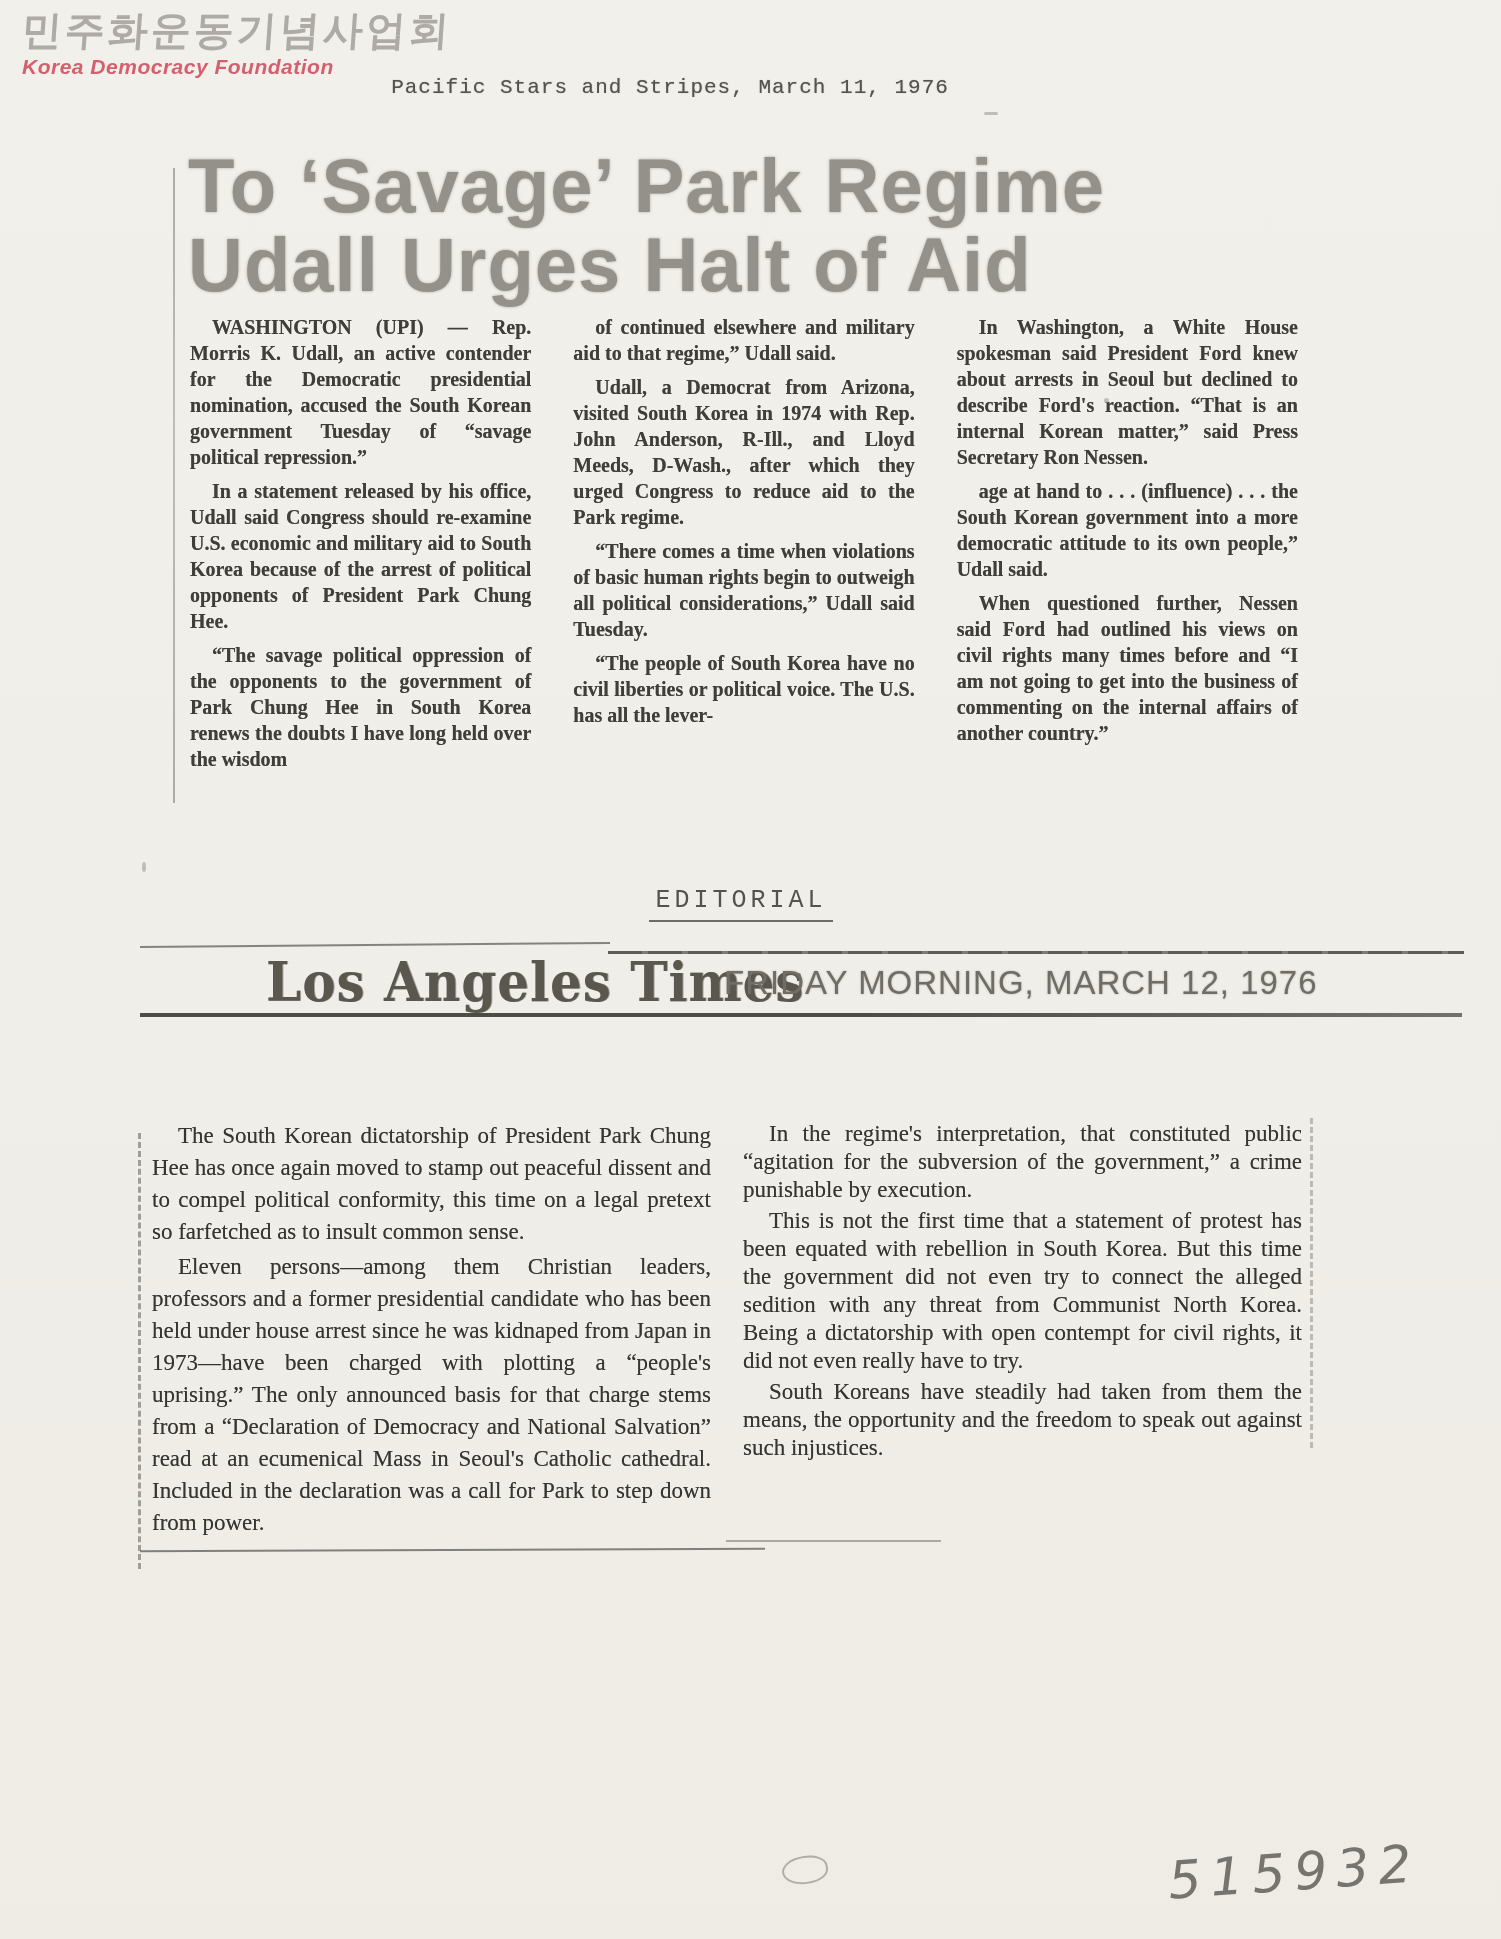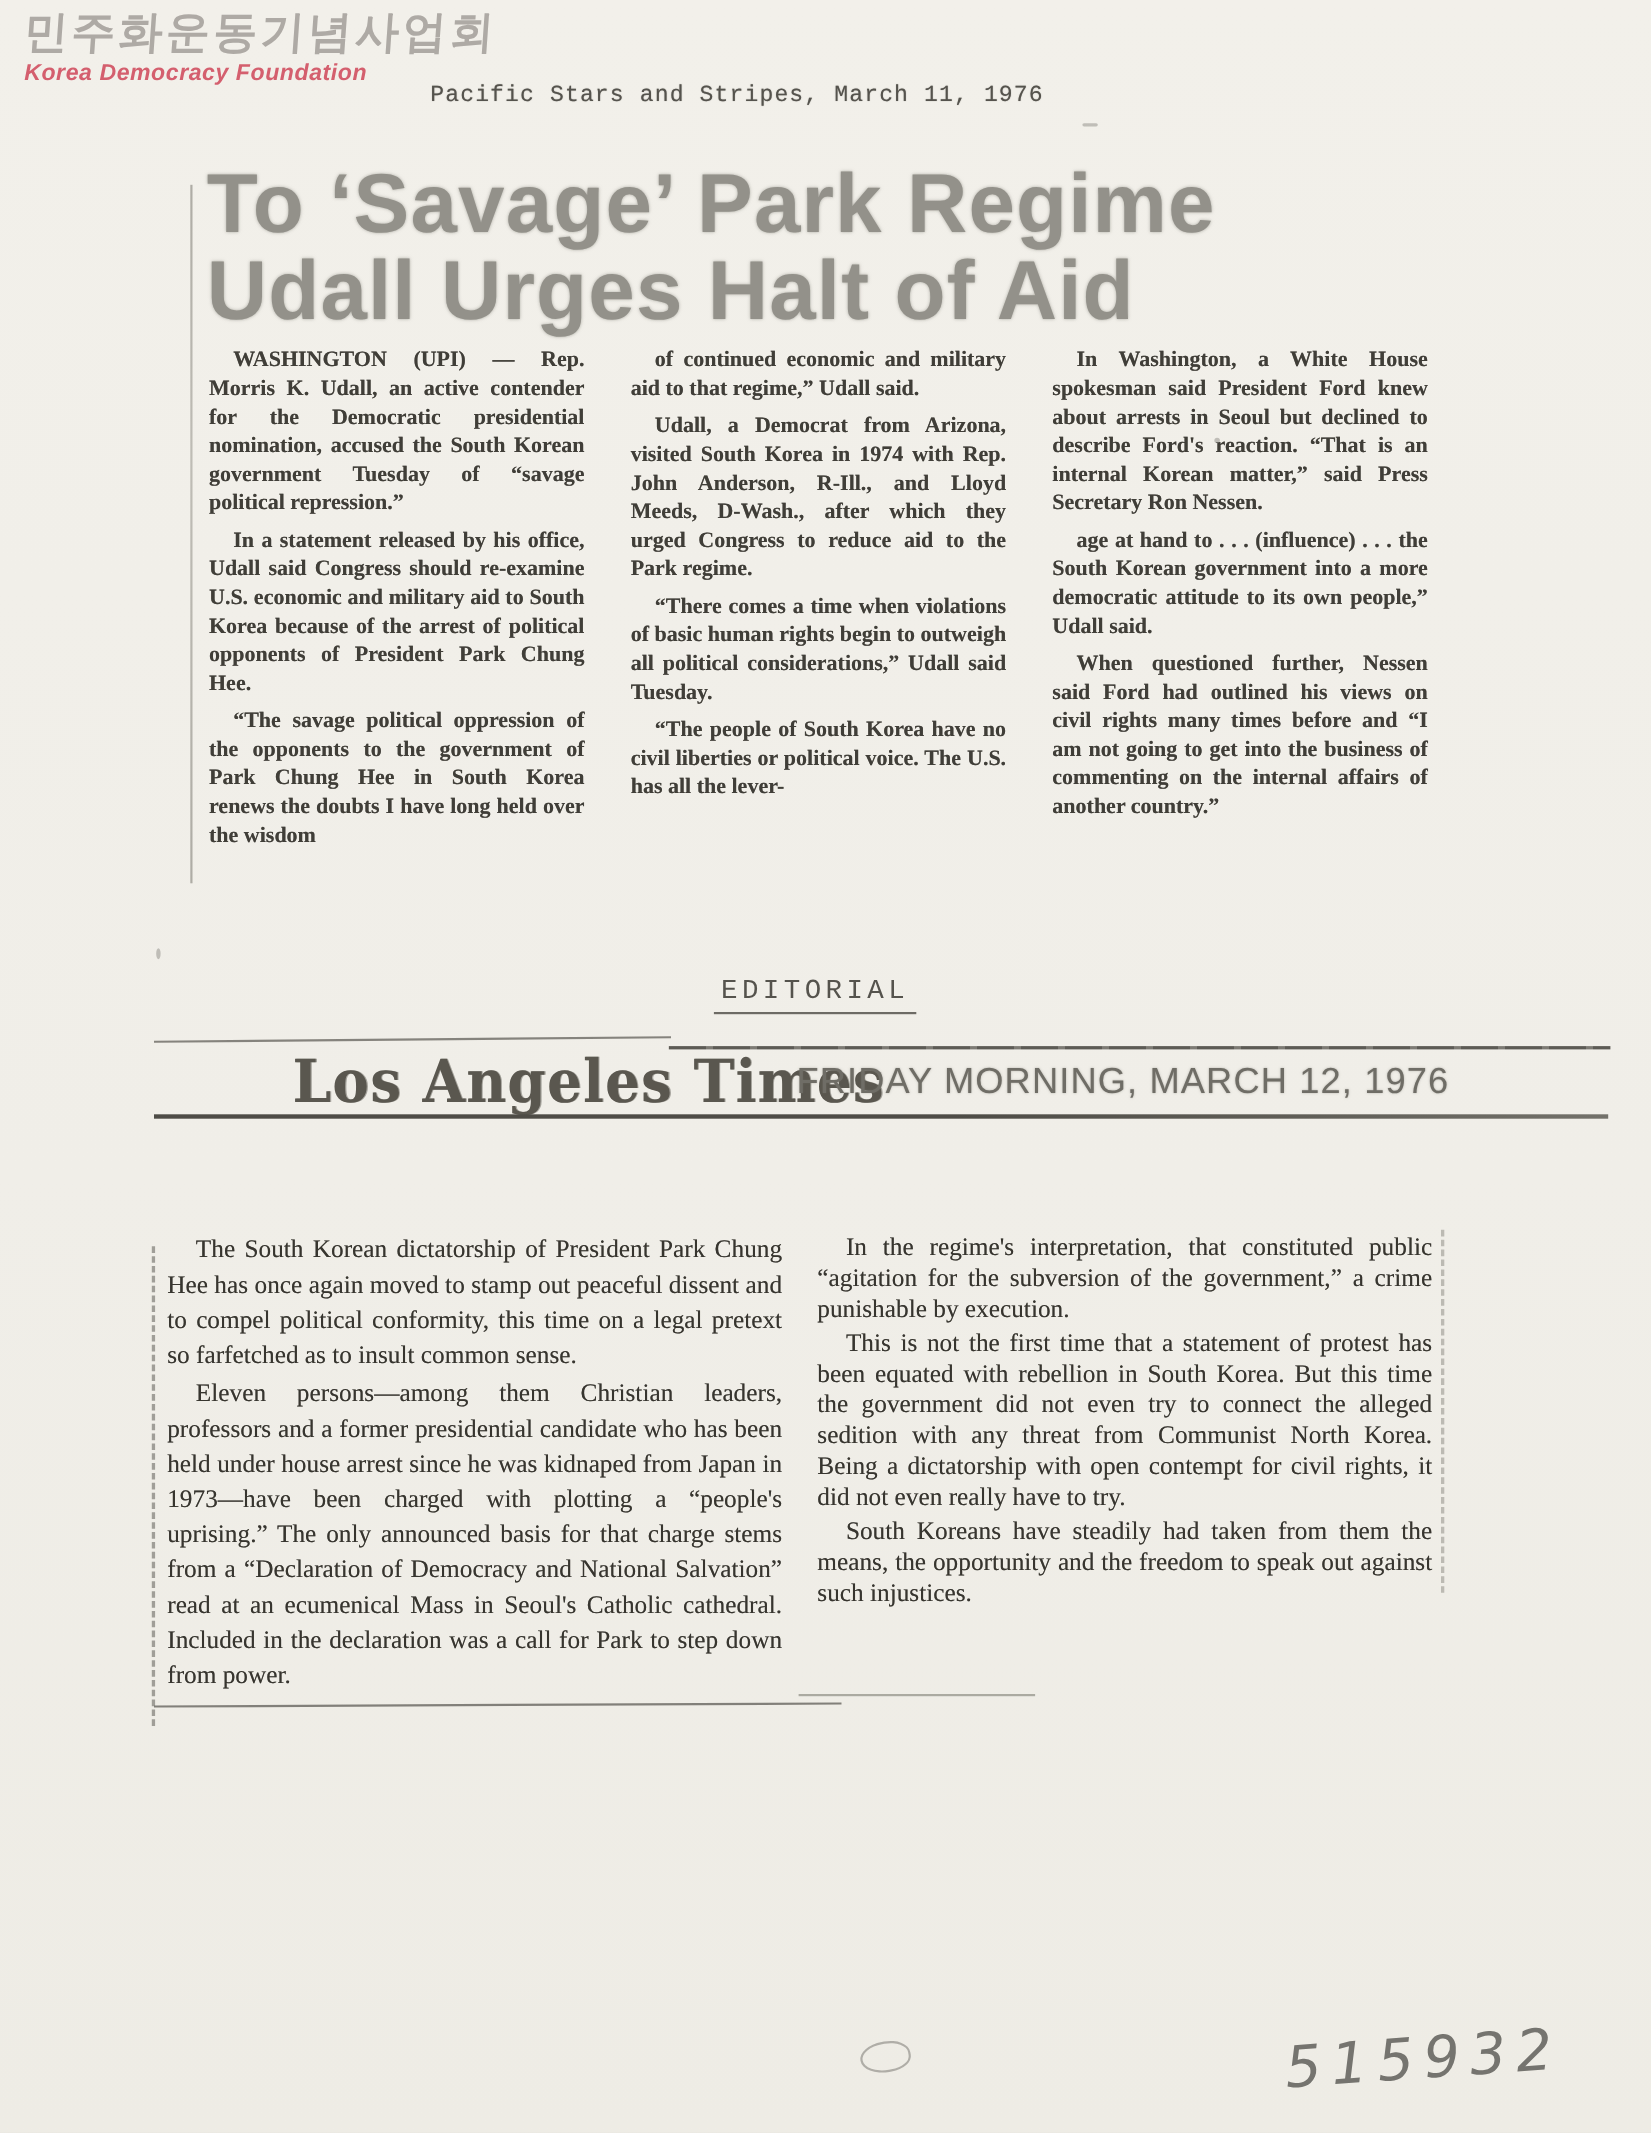--- a/index.html
+++ b/index.html
@@ -123,21 +123,21 @@
     <div>Udall Urges Halt of Aid</div>
   </div>
 
   <div class="a1-columns">
     <div class="a1-col">
       <p>WASHINGTON (UPI) — Rep. Morris K. Udall, an active contender for the Democratic presidential nomination, accused the South Korean government Tuesday of “savage political repression.”</p>
       <p>In a statement released by his office, Udall said Congress should re-examine U.S. economic and military aid to South Korea because of the arrest of political opponents of President Park Chung Hee.</p>
       <p>“The savage political oppression of the opponents to the government of Park Chung Hee in South Korea renews the doubts I have long held over the wisdom</p>
     </div>
     <div class="a1-col">
-      <p>of continued economic and military aid to that regime,” Udall said.</p>
+      <p>of continued elsewhere and military aid to that regime,” Udall said.</p>
       <p>Udall, a Democrat from Arizona, visited South Korea in 1974 with Rep. John Anderson, R-Ill., and Lloyd Meeds, D-Wash., after which they urged Congress to reduce aid to the Park regime.</p>
       <p>“There comes a time when violations of basic human rights begin to outweigh all political considerations,” Udall said Tuesday.</p>
       <p>“The people of South Korea have no civil liberties or political voice. The U.S. has all the lever-</p>
     </div>
     <div class="a1-col">
       <p>In Washington, a White House spokesman said President Ford knew about arrests in Seoul but declined to describe Ford's reaction. “That is an internal Korean matter,” said Press Secretary Ron Nessen.</p>
       <p>age at hand to . . . (influence) . . . the South Korean government into a more democratic attitude to its own people,” Udall said.</p>
       <p>When questioned further, Nessen said Ford had outlined his views on civil rights many times before and “I am not going to get into the business of commenting on the internal affairs of another country.”</p>
     </div>
   </div>

